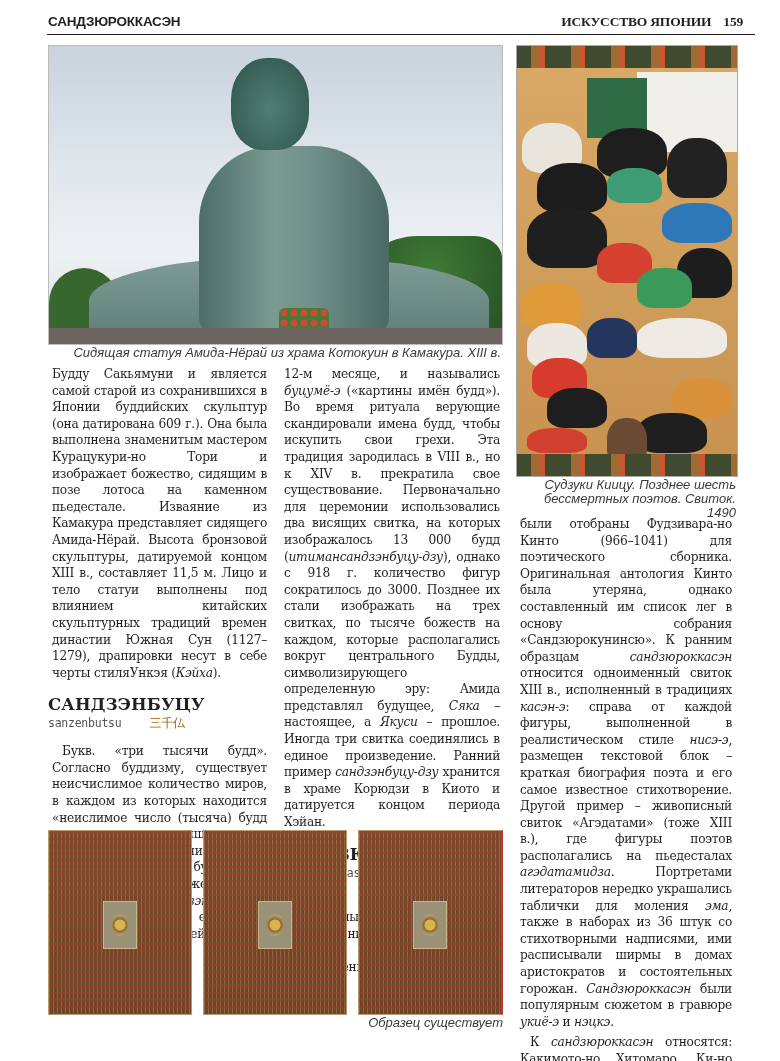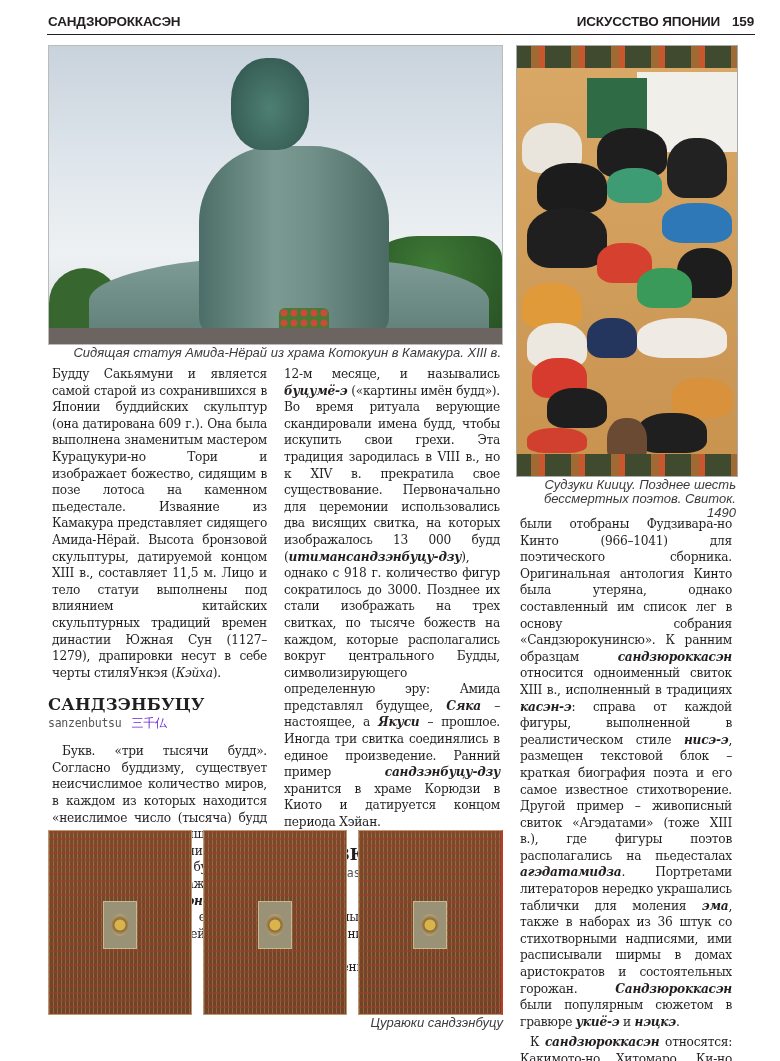--- a/index.html
+++ b/index.html
@@ -6,44 +6,44 @@
   body {
     width:780px; height:1061px; background:#ffffff; position:relative; overflow:hidden;
     font-family:"DejaVu Serif", serif; color:#231f20;
   }
   .running-head {
     position:absolute; left:47px; top:12px; width:708px; height:22px;
     border-bottom:1.5px solid #231f20;
     font-family:"Liberation Sans", sans-serif; font-weight:bold; font-size:13.5px; letter-spacing:-0.2px;
   }
   .running-head .left { position:absolute; left:1px; top:2px; }
-  .running-head .right { position:absolute; right:1px; top:2px; }
+  .running-head .right { position:absolute; right:12px; top:2px;font-family:Liberation Serif, serif; }
   .running-head .pagenum { margin-left:12px; }
 
   .photo { position:absolute; overflow:hidden; }
   .caption {
     position:absolute; font-family:"Liberation Sans", sans-serif; font-style:italic;
     font-size:13px; color:#3b3b3b; text-align:right; line-height:14px;
   }
 
   .col {
     position:absolute; font-size:12.2px; line-height:16.6px; text-align:justify;
     letter-spacing:-0.25px;
   }
   .col p { margin:4px; }
   .col .indent { text-indent:10px; }
-  em.bi { font-style:italic; font-weight:bold; }
+  em.bi { font-style:italic; font-weight:normal; }
   .entry-title {
     font-family:"DejaVu Serif", serif; font-weight:bold; font-size:16.5px; letter-spacing:0.2px;
     margin:0; line-height:20px;
   }
   .entry-roman {
     font-family:"DejaVu Sans Mono", monospace; font-size:11.5px; color:#555; line-height:16px;
   }
-  .entry-kanji { font-family:"DejaVu Sans", sans-serif; color:#6d28d9; margin-left:10px; font-size:12px; }
+  .entry-kanji { font-family:"DejaVu Sans", sans-serif; color:#a16207; margin-left:28px; font-size:12px; }
 
   
   .buddha-sky { position:absolute; inset:0; background:linear-gradient(180deg,#c9d3dc 0%,#dfe6ec 40%,#eef1f3 70%,#d9dfe2 100%); }
   .buddha-hill-r { position:absolute; right:0; top:190px; width:140px; height:110px; background:radial-gradient(ellipse at 50% 30%,#3f7a36 0%,#2f5f2a 60%,#284f24 100%); border-radius:40% 20% 0 0; }
   .buddha-hill-l { position:absolute; left:0; top:222px; width:70px; height:70px; background:#37672f; border-radius:50% 50% 0 0; }
   .buddha-base { position:absolute; left:0; right:0; bottom:0; height:16px; background:#6b6460; }
   .buddha-body { position:absolute; left:150px; top:100px; width:190px; height:190px; background:linear-gradient(90deg,#4d6e68,#7a9a92 40%,#6f8f88 60%,#4b6a63); border-radius:40% 40% 10% 10%; }
   .buddha-legs { position:absolute; left:40px; top:210px; width:400px; height:90px; background:linear-gradient(180deg,#7f9d96,#5d7c76); border-radius:50% 50% 8% 8%; }
   .buddha-head { position:absolute; left:182px; top:12px; width:78px; height:92px; background:radial-gradient(ellipse at 50% 55%,#4e7f73,#2f524b); border-radius:45% 45% 40% 40%; }
   .buddha-flowers { position:absolute; left:230px; top:262px; width:50px; height:28px; background:radial-gradient(circle,#c94b3a 0 3px,transparent 4px) 0 0/10px 10px,#4b7a35; border-radius:6px; }
@@ -144,13 +144,13 @@
   <div class="sz" style="left:0;">
       <div class="center"></div>
     </div>
   <div class="sz" style="left:155px;">
       <div class="center"></div>
     </div>
   <div class="sz" style="left:310px; border-right:2px solid #c0392b;">
       <div class="center"></div>
     </div>
 </div>
-<div class="caption" style="left:48px; top:1016px; width:455px;">Цураюки сандзэнбуцу</div>
+<div class="caption" style="left:48px; top:1016px; width:455px;">Образец существует</div>
 
 </body></html>

